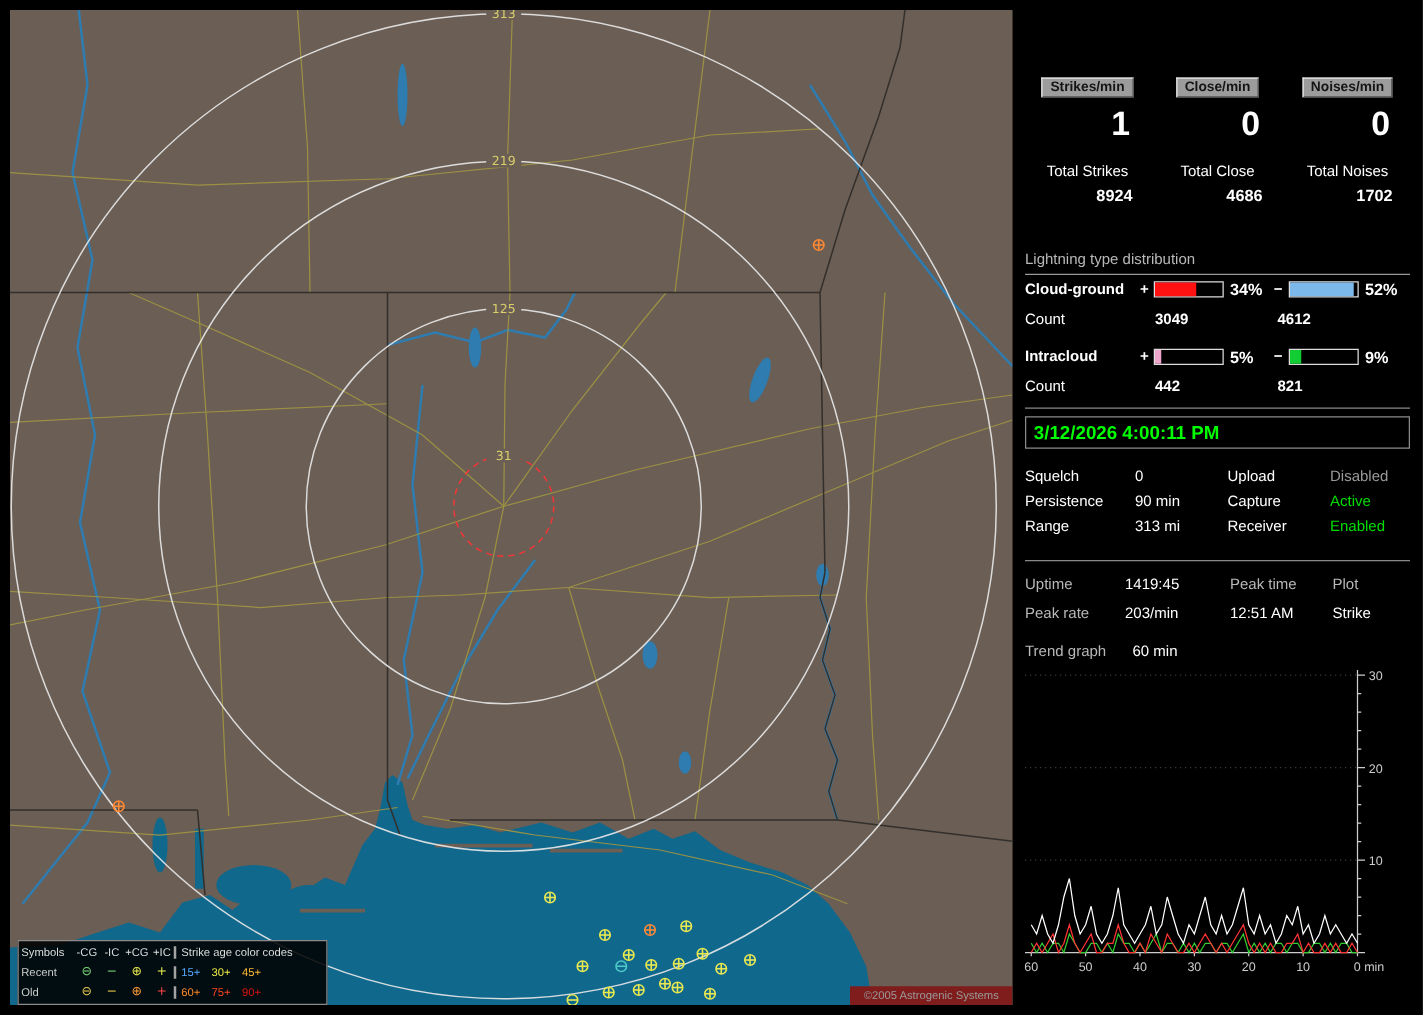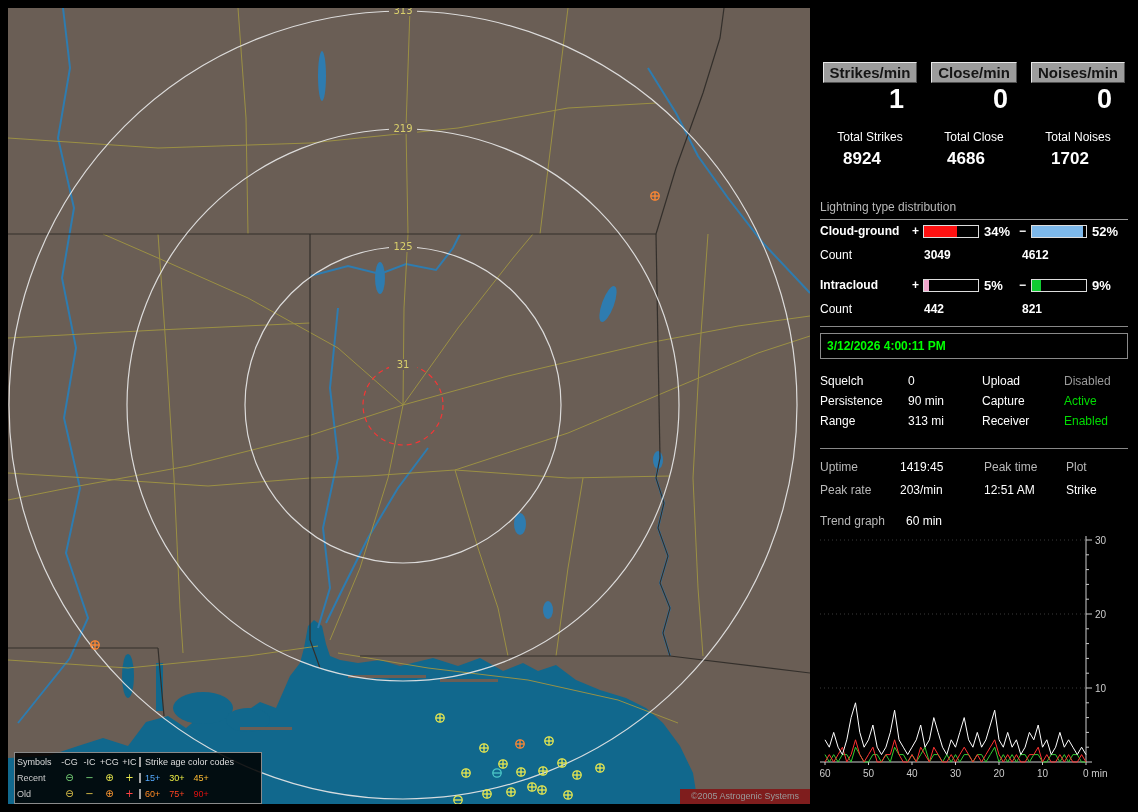--- a/index.html
+++ b/index.html
@@ -26,40 +26,40 @@
   .gbtn{background:#9c9c9c;border:1px solid;border-color:#e8e8e8 #4f4f4f #4f4f4f #e8e8e8;color:#151515;
     font-weight:bold;font-size:11px;padding:2px 9px;font-family:inherit;cursor:pointer;}
   .strike-btn{background:#1d0000;border:1px solid #cc2a2a;color:#ff3a3a;letter-spacing:1px;}
   .noise-btn{margin-left:4px;letter-spacing:1px;}
   .bearing{position:absolute;right:0;top:0;width:138px;height:18px;background:#0c0c0c;border:1px solid #8a8a8a;
     display:flex;align-items:center;justify-content:space-between;padding:0 7px;font-weight:bold;font-size:12px;}
   .green{color:#00ee00;}
   .cols3{position:absolute;left:0;width:100%;display:flex;}
   .col3{width:104px;text-align:center;}
   .rate-btn-row{top:54px;}
-  .rate-btn{font-size:15px;padding:1px 6px;}
+  .rate-btn{font-size:11px;padding:1px 6px;}
   .nums-row{top:76px;}
   .num{font-size:27px;font-weight:bold;text-align:right;padding-right:18px;box-sizing:border-box;}
   .totals-row{top:122px;}
   .tlabel{font-size:12px;}
-  .tval{font-size:17px;font-weight:bold;padding-right:16px;margin-top:5px;}
+  .tval{font-size:13px;font-weight:bold;text-align:right;padding-right:16px;margin-top:5px;}
   .dist-title{position:absolute;top:192px;left:2px;right:2px;color:#b8b8b8;font-size:12px;
     border-bottom:1px solid #999;padding-bottom:5px;}
   .drow{position:absolute;left:2px;right:0;display:flex;align-items:center;height:14px;}
   .dlabel{width:92px;font-weight:bold;}
   .dsign{width:11px;font-weight:bold;}
   .dbar{width:54px;height:11px;border:1px solid #ddd;background:#000;margin-right:5px;display:inline-block;}
   .dbar i{display:block;height:100%;}
   .dpct{width:35px;font-weight:bold;font-size:13px;}
   .dsign2{width:12px;font-weight:bold;}
   .crow{position:absolute;left:2px;right:0;display:grid;grid-template-columns:104px 98px auto;}
   .crow .cv{font-weight:bold;}
   .hline{position:absolute;left:2px;right:2px;border-top:1px solid #888;}
   .clock{position:absolute;top:325px;left:2px;right:2px;height:24px;border:1px solid #8a8a8a;
-    display:flex;align-items:center;padding-left:6px;color:#00ff00;font-weight:bold;font-size:12px;}
+    display:flex;align-items:center;padding-left:6px;color:#00ff00;font-weight:bold;font-size:15px;}
   .settings{position:absolute;top:366px;left:2px;right:2px;display:grid;
     grid-template-columns:88px 74px 82px auto;grid-auto-rows:20px;}
   .statsg{position:absolute;top:452px;left:2px;right:2px;display:grid;
     grid-template-columns:80px 84px 82px auto;grid-auto-rows:23px;}
   .glabel{color:#b8b8b8;}
   .trendrow{position:absolute;top:506px;left:2px;display:grid;grid-template-columns:86px auto;}
   #trend-svg{position:absolute;top:524px;left:0;}
   #trend-svg text{font-family:"Liberation Sans",sans-serif;}
 </style>
 </head>

